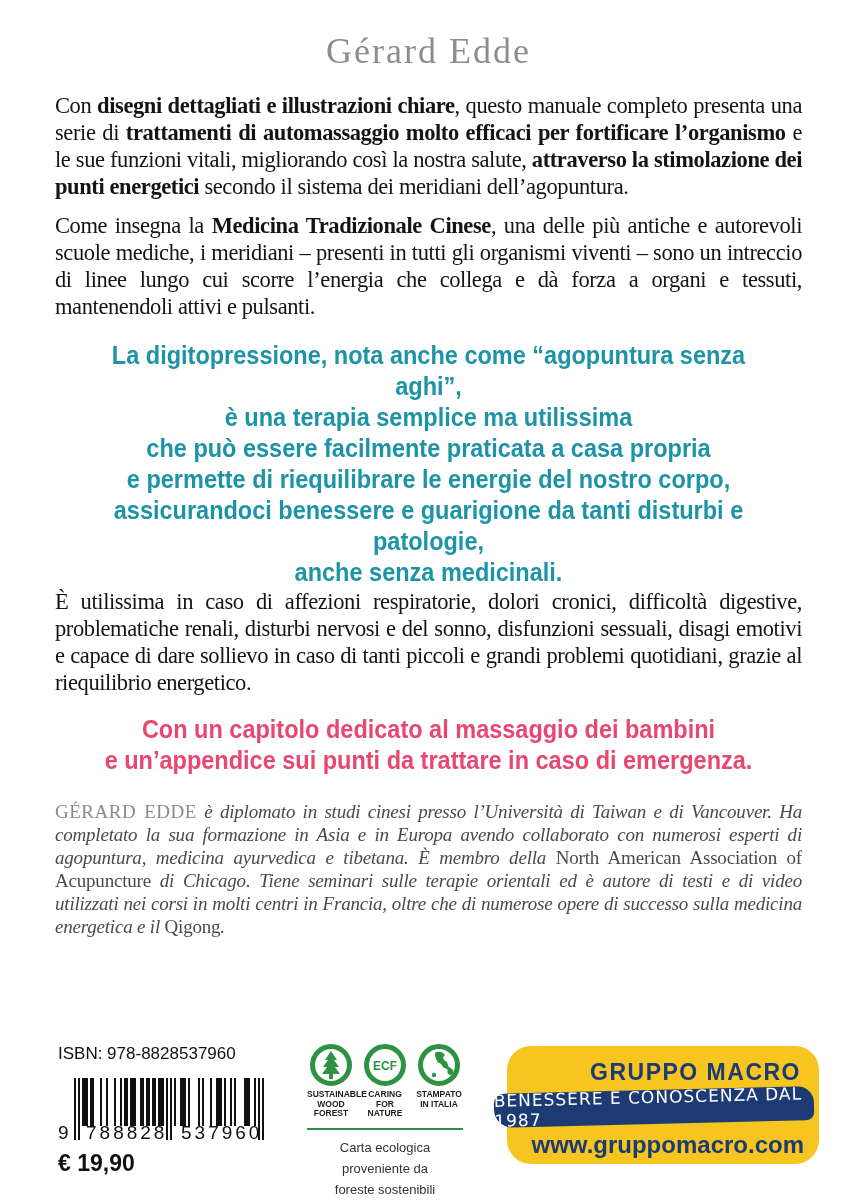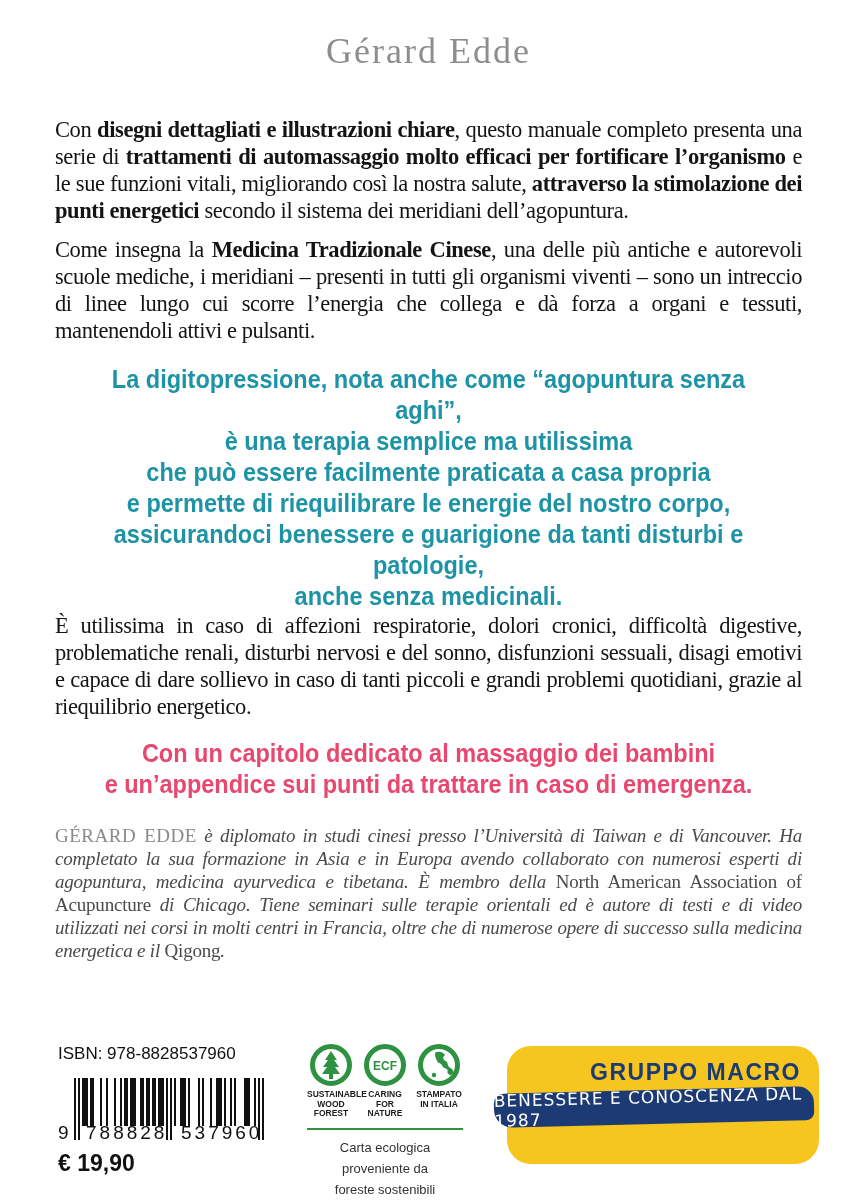--- a/index.html
+++ b/index.html
@@ -11,21 +11,21 @@
   .head{text-align:center;padding-top:30px;}
   .author{font-size:36px;color:#8d8d8d;letter-spacing:2px;}
   .title{margin:6px 0 0;font-size:45px;font-weight:700;letter-spacing:-0.5px;line-height:52px;}
   .t-teal{color:#1e8698;}
   .t-italic{font-style:italic;}
   .t-pink{color:#e63e6b;}
   
   .content{padding:0 55px;}
   .body-par{margin:0;text-align:justify;font-size:22.5px;line-height:27px;color:#141414;letter-spacing:-0.4px;}
   .body-par span.b{font-weight:bold;}
-  #para1{margin-top:44px;}
+  #para1{margin-top:20px;}
   #para2{margin-top:12px;}
   #para3{}
   .teal-block,.pink-block{
     text-align:center;font-family:"Liberation Sans", sans-serif;font-weight:700;
   }
   .teal-block{color:#1d93a6;font-size:25px;line-height:31px;margin-top:20px;}
   .pink-block{color:#e8476f;font-size:25px;line-height:31px;margin-top:18px;}
   .teal-block .line,.pink-block .line{transform:scaleX(0.94);transform-origin:center;}
   
   .bio{margin:24px 0 0;text-align:justify;font-size:19px;line-height:23px;color:#4a4a4a;
@@ -145,16 +145,17 @@
       <div class="eco-note">Carta ecologica
 proveniente da
 foreste sostenibili</div>
     </div>
 
     <div class="pub-badge">
       <div class="pub-name">GRUPPO MACRO</div>
       <div class="pub-band">
         <span>BENESSERE E CONOSCENZA DAL 1987</span>
       </div>
+      <div class="pub-url">www.gruppomacro.com</div>
     </div>
 
   </footer>
 </div>
 
 </body></html>

